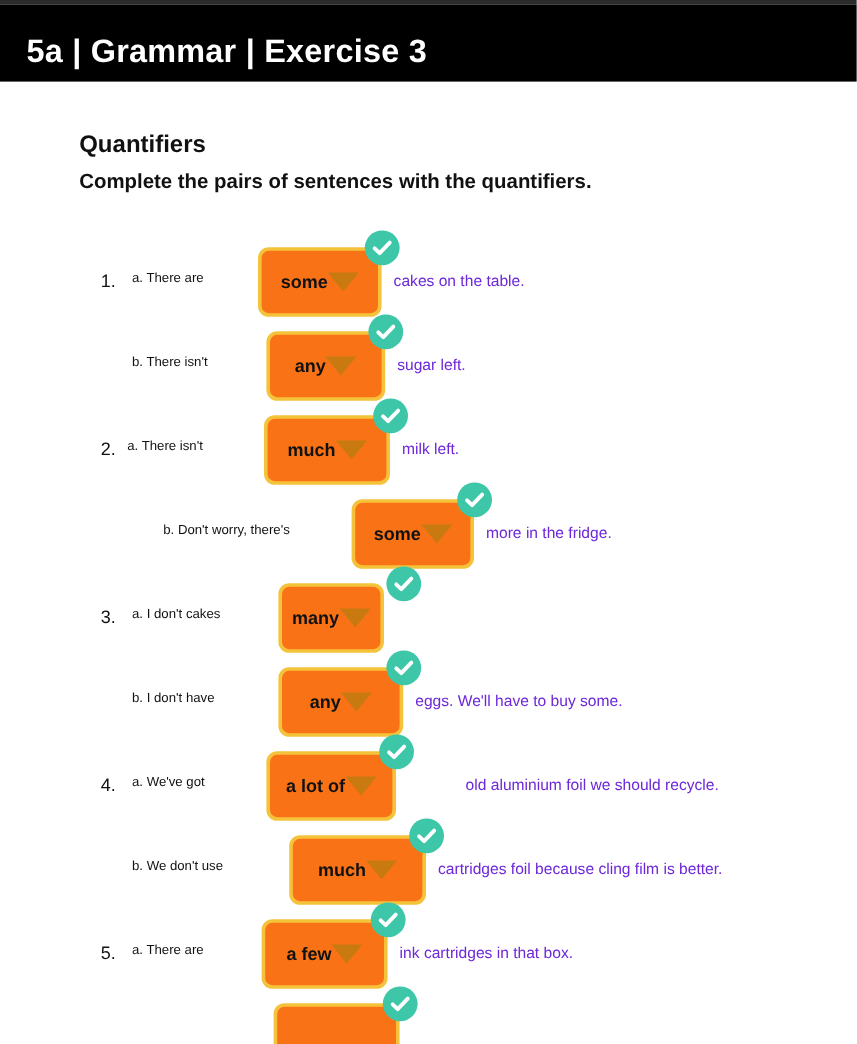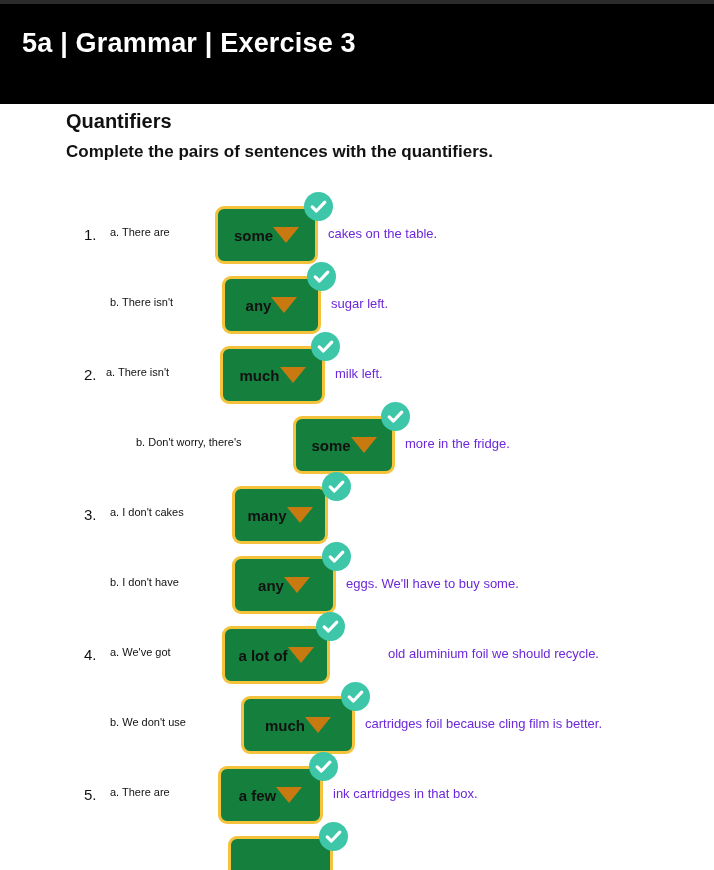--- a/index.html
+++ b/index.html
@@ -18,21 +18,21 @@
     position: absolute;
     top: 0; left: 0;
     width: 714px;
     height: 4px;
     background: #2b2b2b;
   }
   .header-bar {
     position: absolute;
     top: 4px; left: 0;
     width: 714px;
-    height: 100px;
+    height: 64px;
     background: #000000;
   }
   .header-title {
     position: absolute;
     left: 22px;
     top: 24px;
     color: #ffffff;
     font-size: 27px;
     font-weight: bold;
     letter-spacing: 0.2px;
@@ -105,21 +105,21 @@
     white-space: nowrap;
   }
 
   
   .dropdown {
     position: absolute;
     top: 8px;
     height: 58px;
     border: 3px solid #F5C33B;
     border-radius: 9px;
-    background: #15803d;
+    background: #f97316;
     display: flex;
     align-items: center;
     justify-content: center;
     z-index: 3;
   }
   .dd-label {
     font-size: 15px;
     font-weight: bold;
     color: #111111;
     white-space: nowrap;
@@ -207,21 +207,21 @@
         <div class="row-post" style="left: 405px;">more in the fridge.</div>
         <div class="badge" style="left: 381px; top: -6px;">
           <svg width="29" height="29" viewBox="0 0 29 29">
             <path d="M8.2 14.9 L12.4 19.0 L20.8 10.2" fill="none" stroke="#ffffff" stroke-width="3.2" stroke-linecap="round" stroke-linejoin="round"></path>
           </svg>
         </div>
       </div>
       <div class="row" style="top: 280px;">
         <div class="row-num">3.</div>
         <div class="row-pre" style="left: 110px;">a. I don't cakes</div>
-        <div class="dropdown" style="left: 232px; width: 96px;">
+        <div class="dropdown" style="left: 232px; width: 88px;">
           <span class="dd-label">many</span>
           <span class="caret"></span>
         </div>
         <div class="badge" style="left: 322px; top: -6px;">
           <svg width="29" height="29" viewBox="0 0 29 29">
             <path d="M8.2 14.9 L12.4 19.0 L20.8 10.2" fill="none" stroke="#ffffff" stroke-width="3.2" stroke-linecap="round" stroke-linejoin="round"></path>
           </svg>
         </div>
       </div>
       <div class="row" style="top: 350px;">

